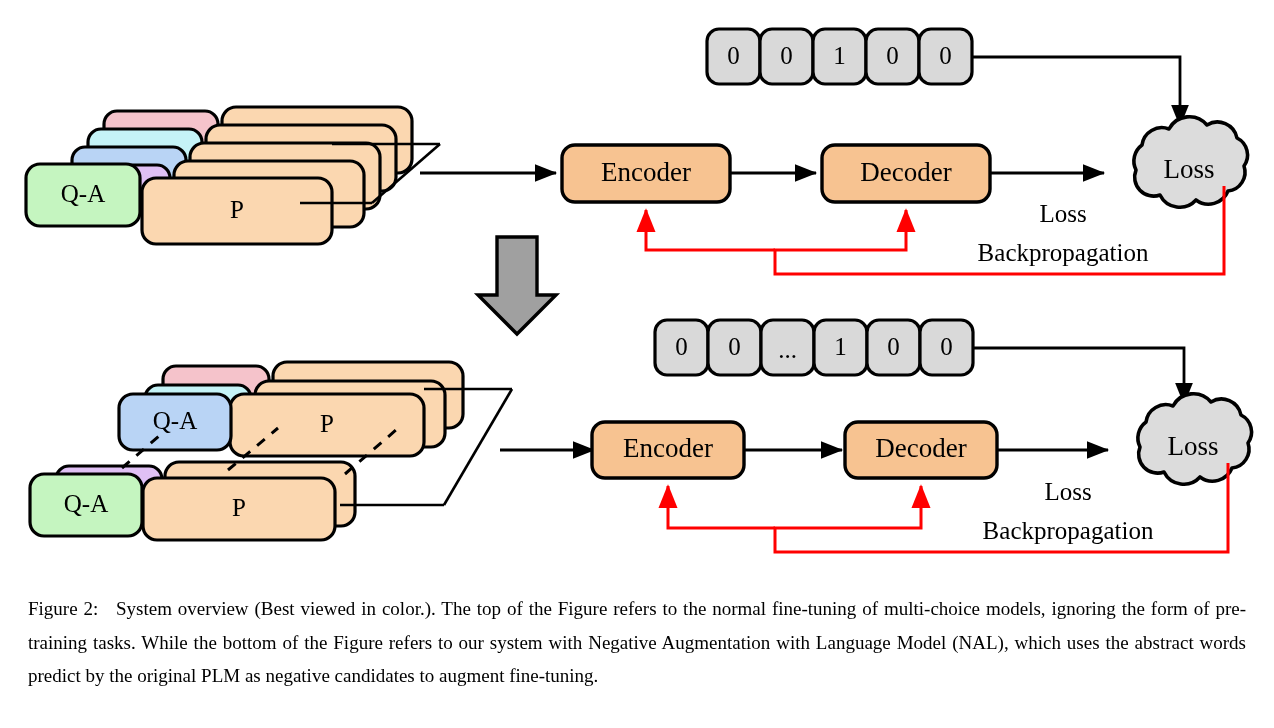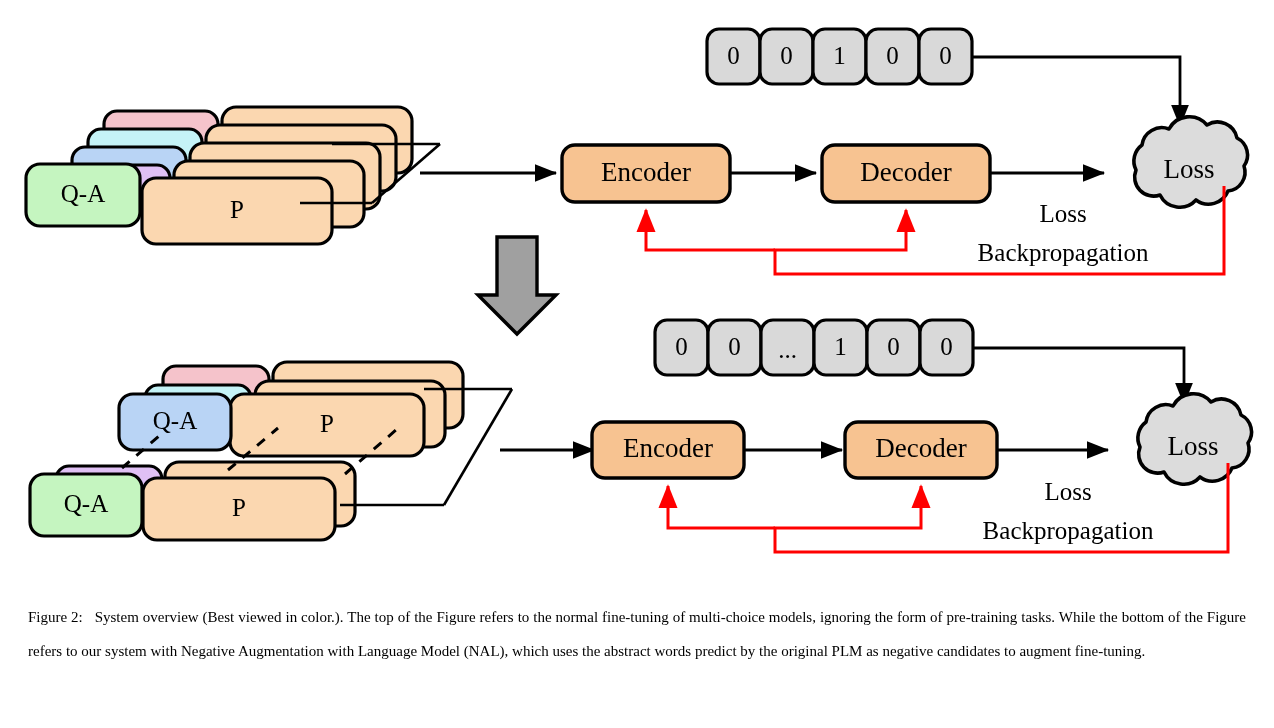--- a/index.html
+++ b/index.html
@@ -26,26 +26,25 @@
     width: 1274px;
     height: 580px;
     display: block;
   }
   .caption-block {
     position: absolute;
     left: 28px;
     top: 592px;
     width: 1218px;
     font-family: "Liberation Serif", "DejaVu Serif", serif;
-    font-size: 15px;
+    font-size: 19px;
     line-height: 33.5px;
     color: #000000;
     text-align: justify;
     text-justify: inter-word;
-    margin-top: 9px;
   }
   .caption-block .cap-label { white-space: nowrap; }
   .card-text {
     font-family: "Liberation Serif", "DejaVu Serif", serif;
     fill: #000000;
     text-anchor: middle;
     dominant-baseline: middle;
   }
   .t-qa { font-size: 25px; }
   .t-p { font-size: 25px; }

